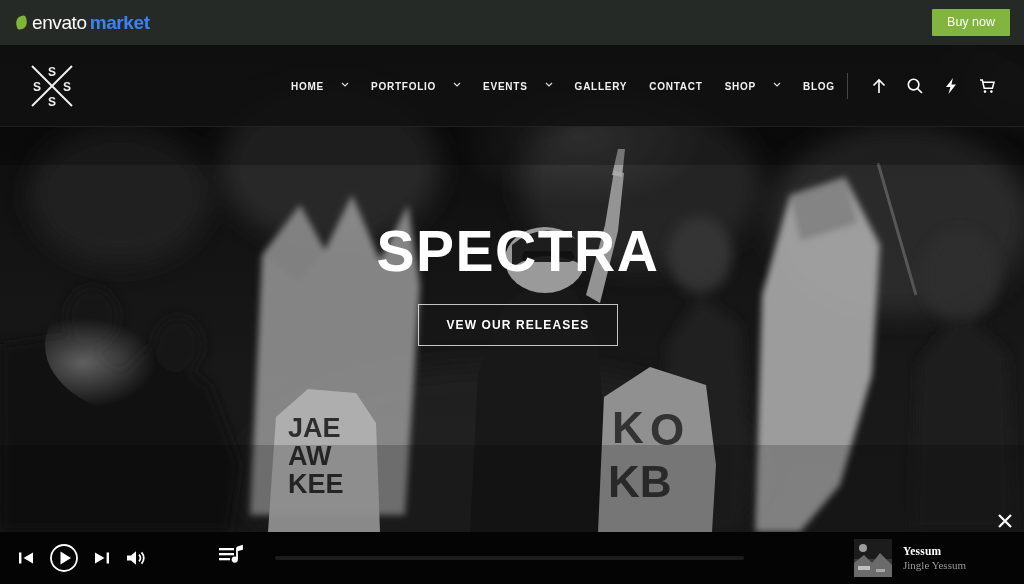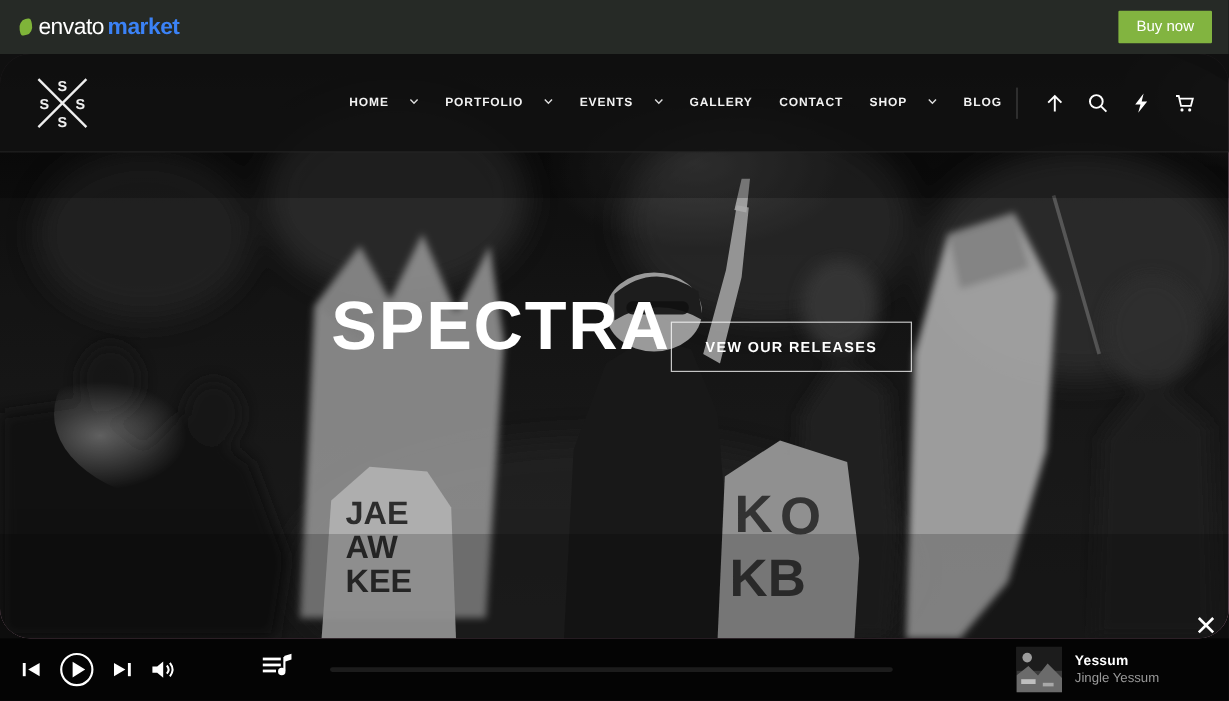--- a/index.html
+++ b/index.html
@@ -28,21 +28,21 @@
   .market-word { color: #3b82f6; font-size: 19px; letter-spacing: -0.4px; font-weight: 700; }
   .buy-now {
     background: #82b440; color: #ffffff; border: none; border-radius: 1px;
     font-size: 12.5px; font-family: "Liberation Sans", sans-serif;
     padding: 7px 15px; cursor: pointer; line-height: 1;
   }
 
   
   .hero {
     position: absolute; top: 45px; left: 0; width: 1024px; height: 487px;
-    overflow: hidden; background: #f9a8d4; border-radius: 25px;
+    overflow: hidden; background: #f9a8d4;
   }
   .hero svg { position: absolute; inset: 0; width: 100%; height: 100%; display: block; }
 
   
   .navbar {
     position: absolute; top: 45px; left: 0; width: 1024px; height: 82px;
     background: rgba(17,17,17,0.88);
     border-bottom: 1px solid rgba(255,255,255,0.07);
     z-index: 30; display: flex; align-items: center;
   }
@@ -67,21 +67,21 @@
     display: flex; align-items: center; gap: 18px;
   }
   .nav-divider {
     width: 1px; height: 26px; background: rgba(255,255,255,0.22); margin-right: 4px;
   }
   .nic { width: 18px; height: 18px; cursor: pointer; display: block; }
 
   
   .hero-content {
     position: absolute; left: 0; top: 45px; width: 1024px; height: 487px;
-    display: flex; flex-direction: row; align-items: center;
+    display: flex; flex-direction: column; align-items: center;
     justify-content: center; z-index: 20; pointer-events: none; padding-left: 12px;
   }
   .hero-title {
     color: #ffffff; font-size: 57px; font-weight: 700; letter-spacing: 1.5px;
     line-height: 1; margin-bottom: 24px; margin-top: -8px;
   }
   .hero-btn {
     pointer-events: auto;
     border: 1px solid rgba(255,255,255,0.75);
     background: transparent; color: #ffffff;
@@ -116,21 +116,21 @@
   .progress-track {
     width: 100%; height: 4px; background: #1c1c1c; border-radius: 2px;
     position: relative; cursor: pointer;
   }
   .progress-fill { height: 100%; width: 0%; background: #6e6e6e; border-radius: 2px; }
   .track-info {
     position: absolute; right: 58px; display: flex; align-items: center; gap: 11px;
   }
   .thumb { width: 38px; height: 38px; overflow: hidden; background: #2a2a2a; flex: none; }
   .thumb svg { display: block; width: 38px; height: 38px; }
-  .track-meta { display: flex; flex-direction: column; gap: 2px; }
+  .track-meta { display: flex; flex-direction: column; gap: 2px; font-family: Liberation Serif, serif; }
   .track-title { color: #ffffff; font-size: 11.5px; font-weight: 700; letter-spacing: 0.2px; }
   .track-artist { color: #9a9a9a; font-size: 11px; font-weight: 400; }
   .close-btn {
     position: absolute; right: 6px; top: -24px;
     width: 26px; height: 26px; cursor: pointer;
     display: flex; align-items: center; justify-content: center;
   }
 </style>
 </head>
 <body>

